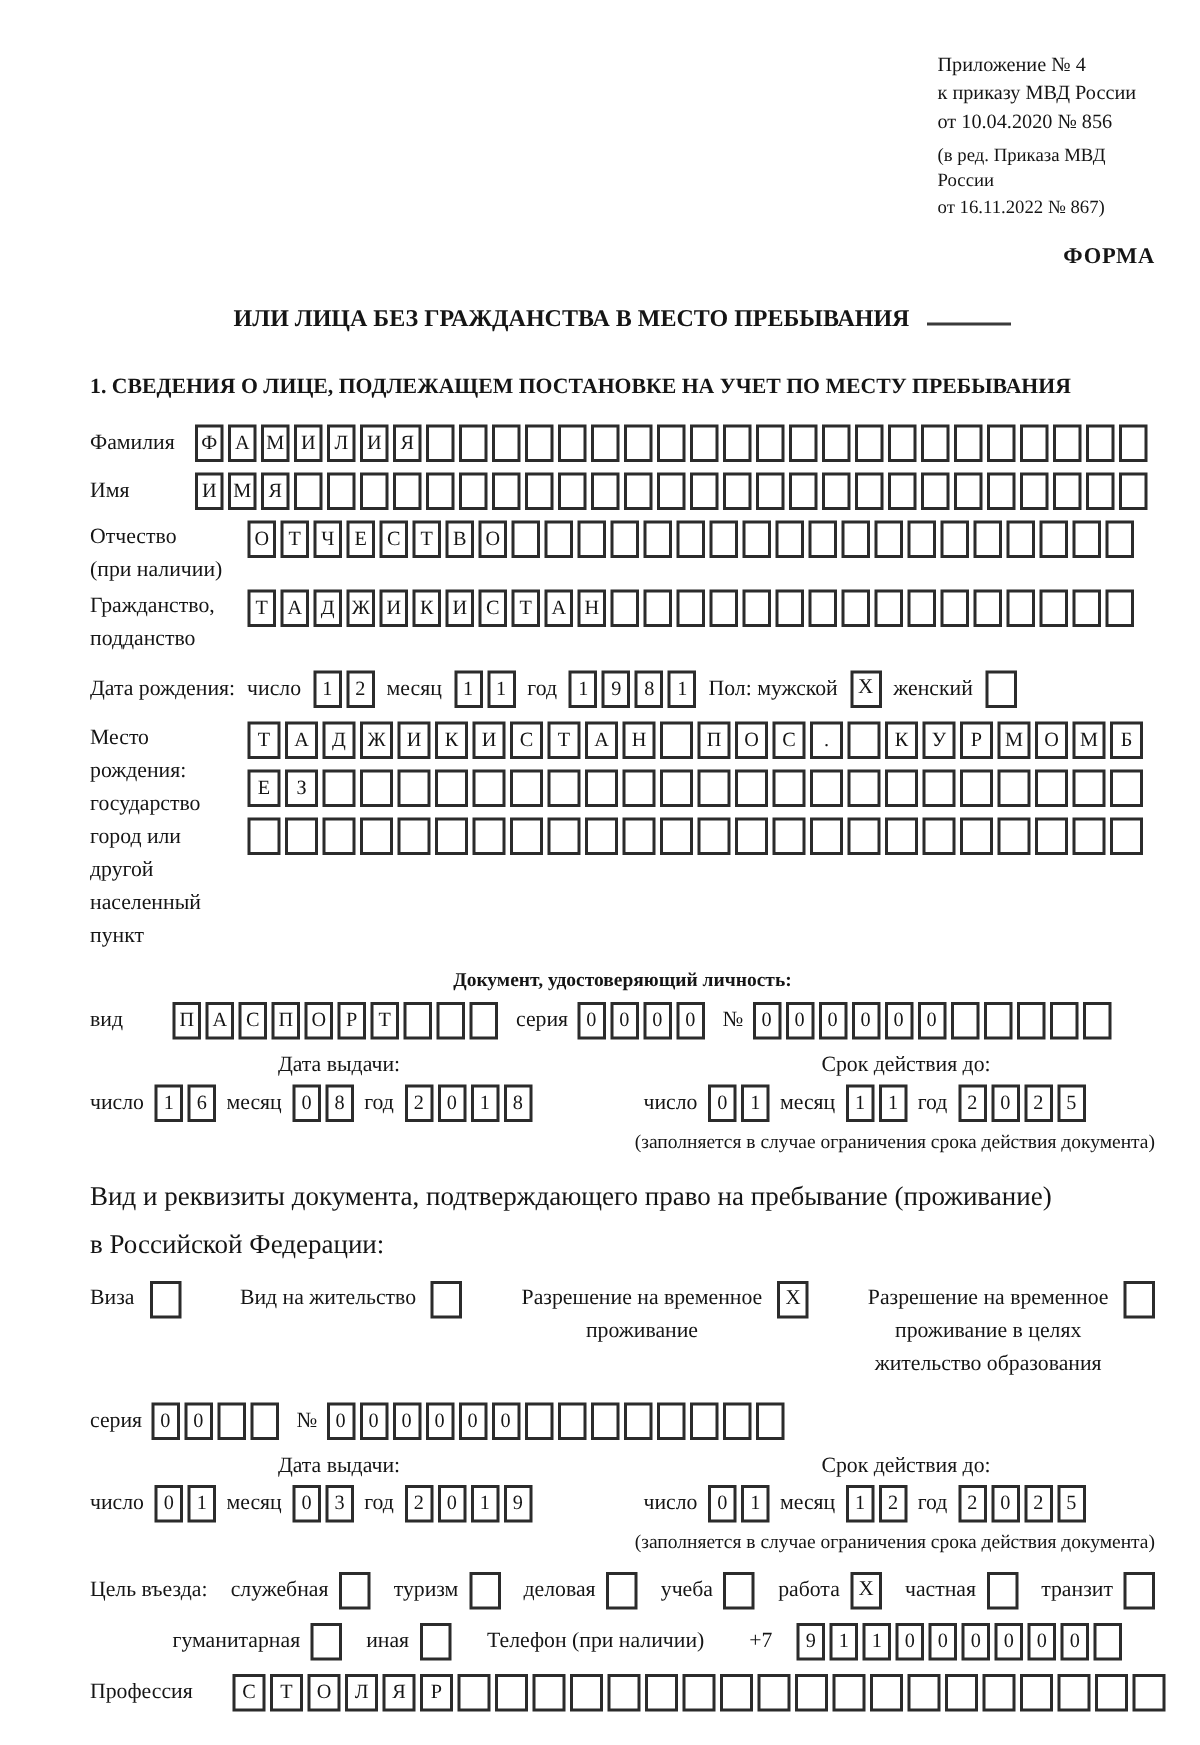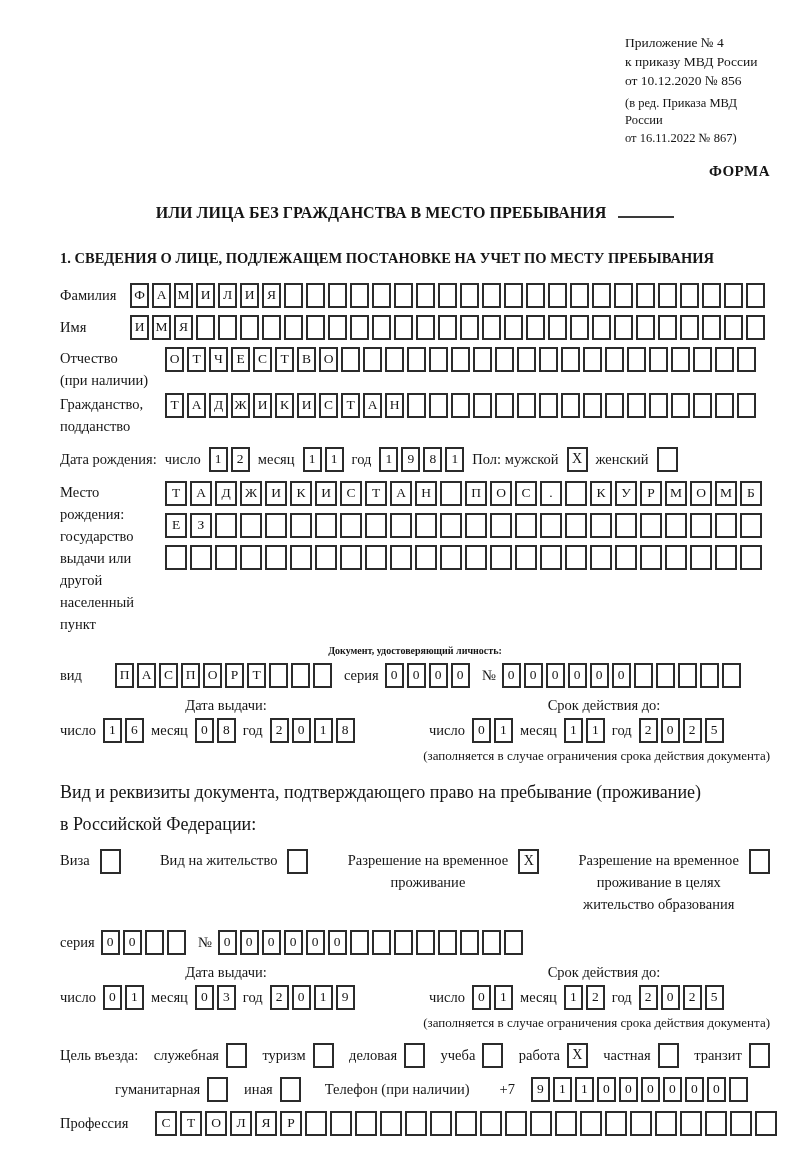--- a/index.html
+++ b/index.html
@@ -22,21 +22,21 @@
   .lblw70{width:70px;}
   .lblw105{width:105px;}
   .lblw95{width:95px;white-space:nowrap;}
   .cells{display:flex;gap:3px;flex:0 0 auto;}
   .cell{flex:0 0 auto;box-sizing:border-box;width:19px;height:25px;border:2px solid #2b2b2b;display:flex;align-items:center;justify-content:center;font-size:13.5px;background:#fff;}
   .cells.wide .cell{width:22px;}
   .cbox{box-sizing:border-box;width:21px;height:25px;border:2px solid #2b2b2b;display:inline-flex;align-items:center;justify-content:center;font-size:14px;flex:0 0 auto;}
   .stack{display:flex;flex-direction:column;gap:7px;}
   .mlr{margin:0 6px 0 12px;}
   .gap6{margin-right:6px;}
-  .dochead{text-align:center;font-weight:bold;font-size:10px;margin-top:10px;}
+  .dochead{text-align:center;font-weight:bold;font-size:13px;margin-top:10px;}
   .colhdrs{display:flex;margin-top:9px;gap:46px;}
   .colhdrs .ch{width:50%;text-align:center;font-size:14.5px;}
   .daterow{display:flex;margin-top:4px;align-items:center;}
   .dhalf{width:50%;display:flex;align-items:center;gap:7px;}
   .dhalf.r{padding-left:14px;box-sizing:border-box;}
   .note{font-size:13px;}
   .note.right{text-align:right;margin-top:5px;}
   .intro{font-size:18px;margin-top:12px;line-height:1.8;}
   .optrow{display:flex;margin-top:8px;align-items:flex-start;justify-content:space-between;}
   .opt{display:flex;align-items:flex-start;gap:10px;}
@@ -46,21 +46,21 @@
   .purprow2{display:flex;margin-top:9px;align-items:center;gap:16px;margin-left:55px;}
 </style>
 </head>
 <body>
 
 <div class="page">
 
   <div class="hdr">
     <div>Приложение № 4</div>
     <div>к приказу МВД России</div>
-    <div>от 10.12.2020 № 856</div>
+    <div>от 10.04.2020 № 856</div>
     <div class="sub first">(в ред. Приказа МВД России</div>
     <div class="sub">от 16.11.2022 № 867)</div>
   </div>
 
   <div class="forma">ФОРМА</div>
 
   <div class="title">
     <div><span>ИЛИ ЛИЦА БЕЗ ГРАЖДАНСТВА В МЕСТО ПРЕБЫВАНИЯ</span><span class="tunder"></span></div>
   </div>
 
@@ -230,21 +230,21 @@
     <span class="lbl">Пол: мужской</span>
     <span class="cbox">X</span>
     <span class="lbl">женский</span>
     <span class="cbox"></span>
   </div>
 
   <div class="frow top" style="margin-top:9px;">
     <div class="lbl lblw105 multi">
       <div>Место рождения:</div>
       <div>государство</div>
-      <div>выдачи или другой</div>
+      <div>город или другой</div>
       <div>населенный пункт</div>
     </div>
     <div class="stack">
       <div class="cells wide">
           <span class="cell">Т</span>
           <span class="cell">А</span>
           <span class="cell">Д</span>
           <span class="cell">Ж</span>
           <span class="cell">И</span>
           <span class="cell">К</span>

